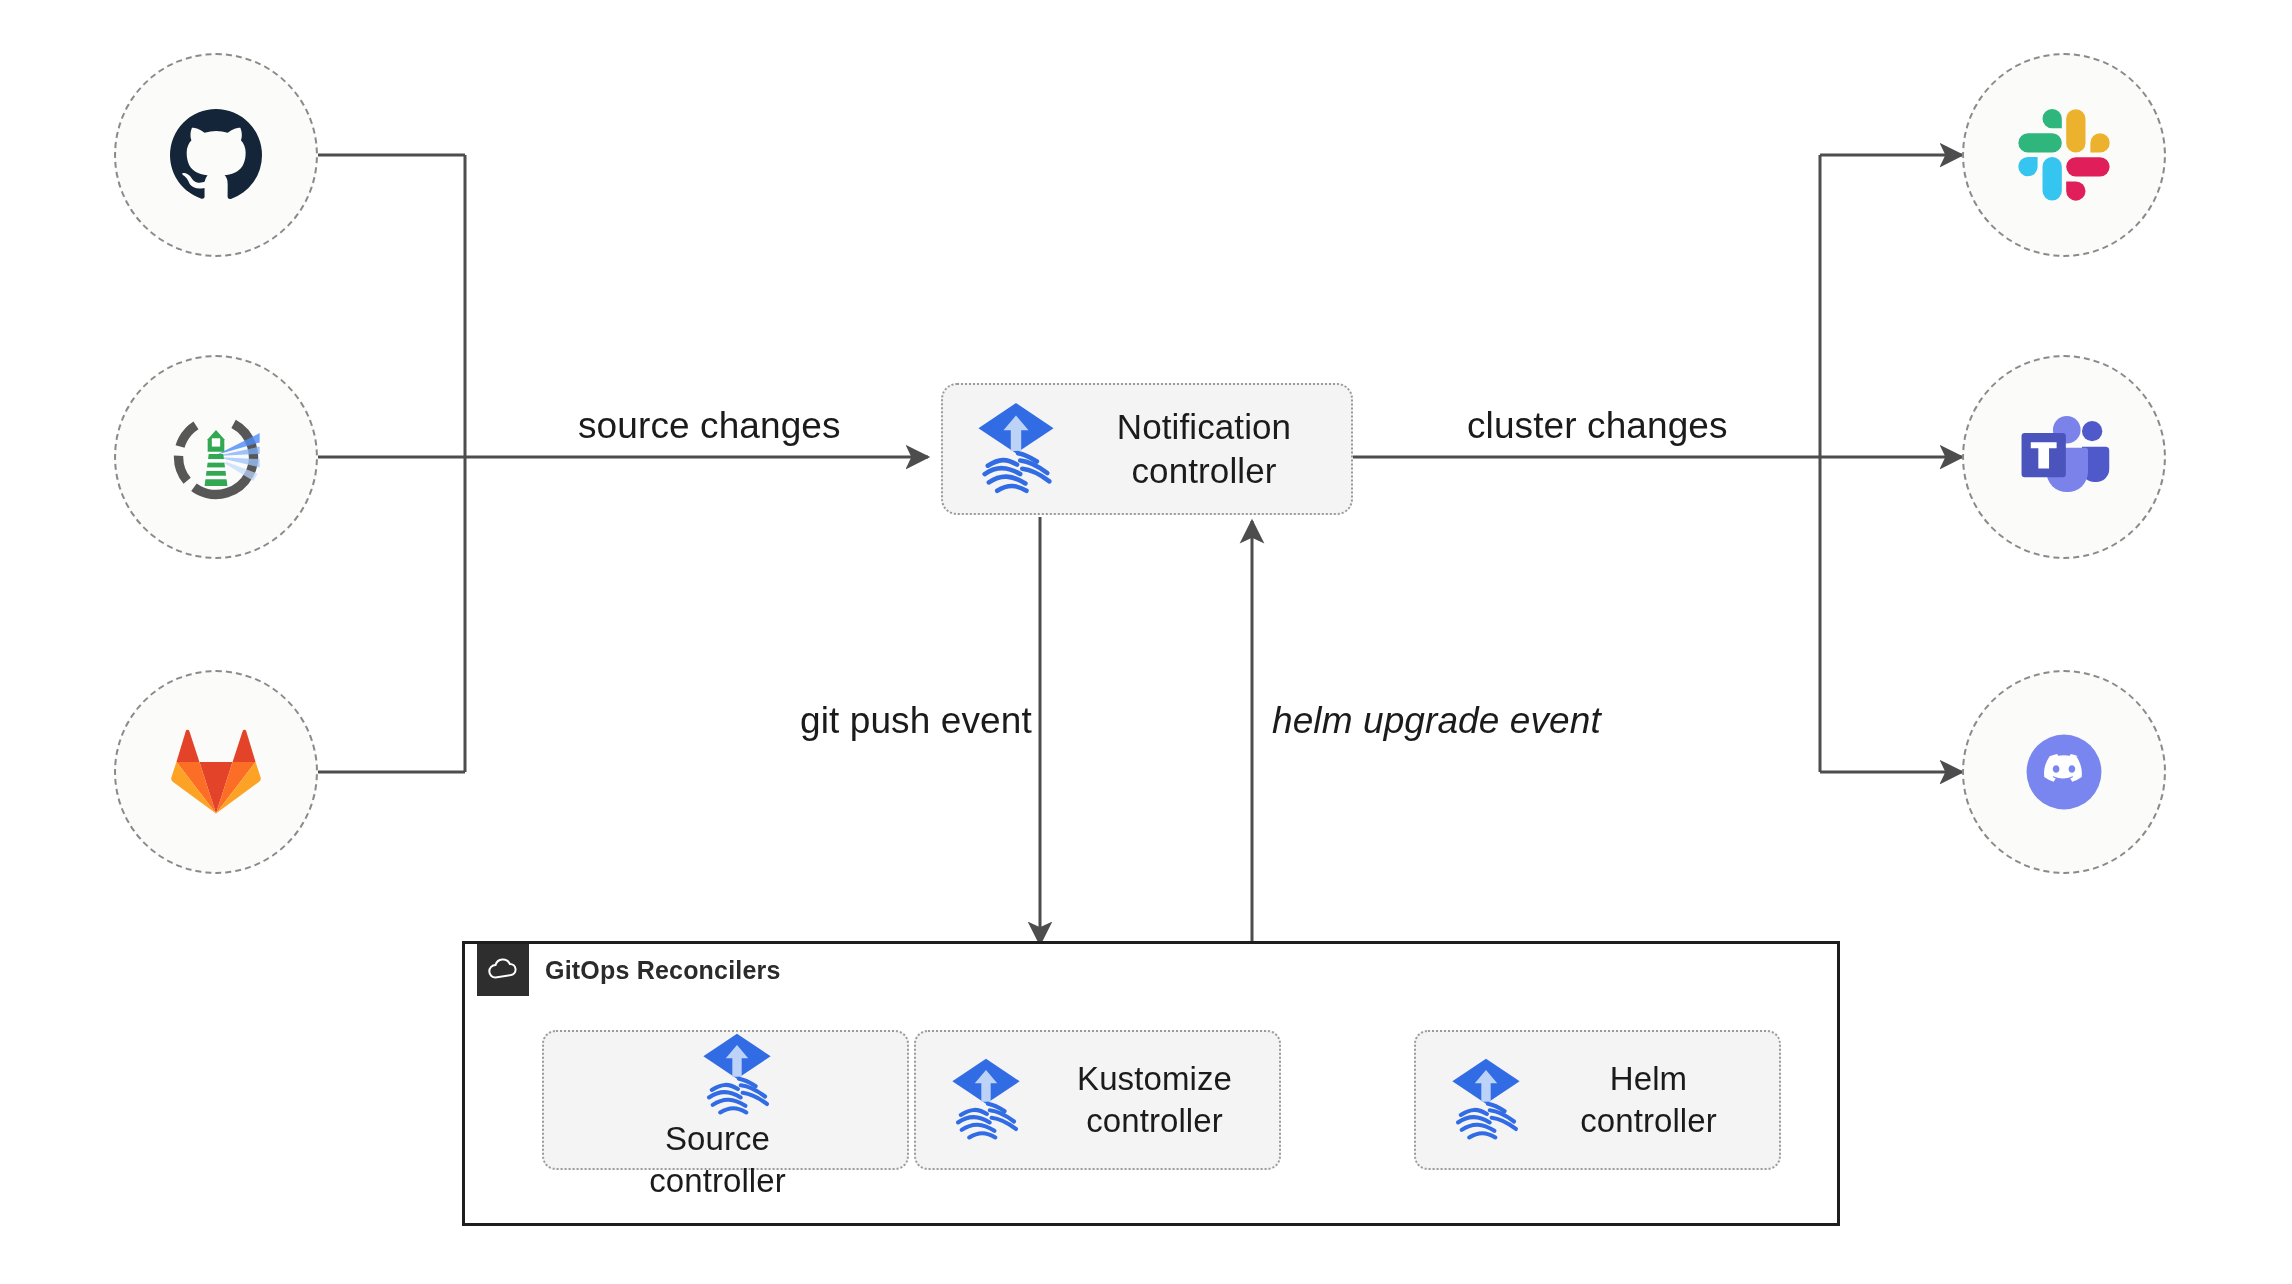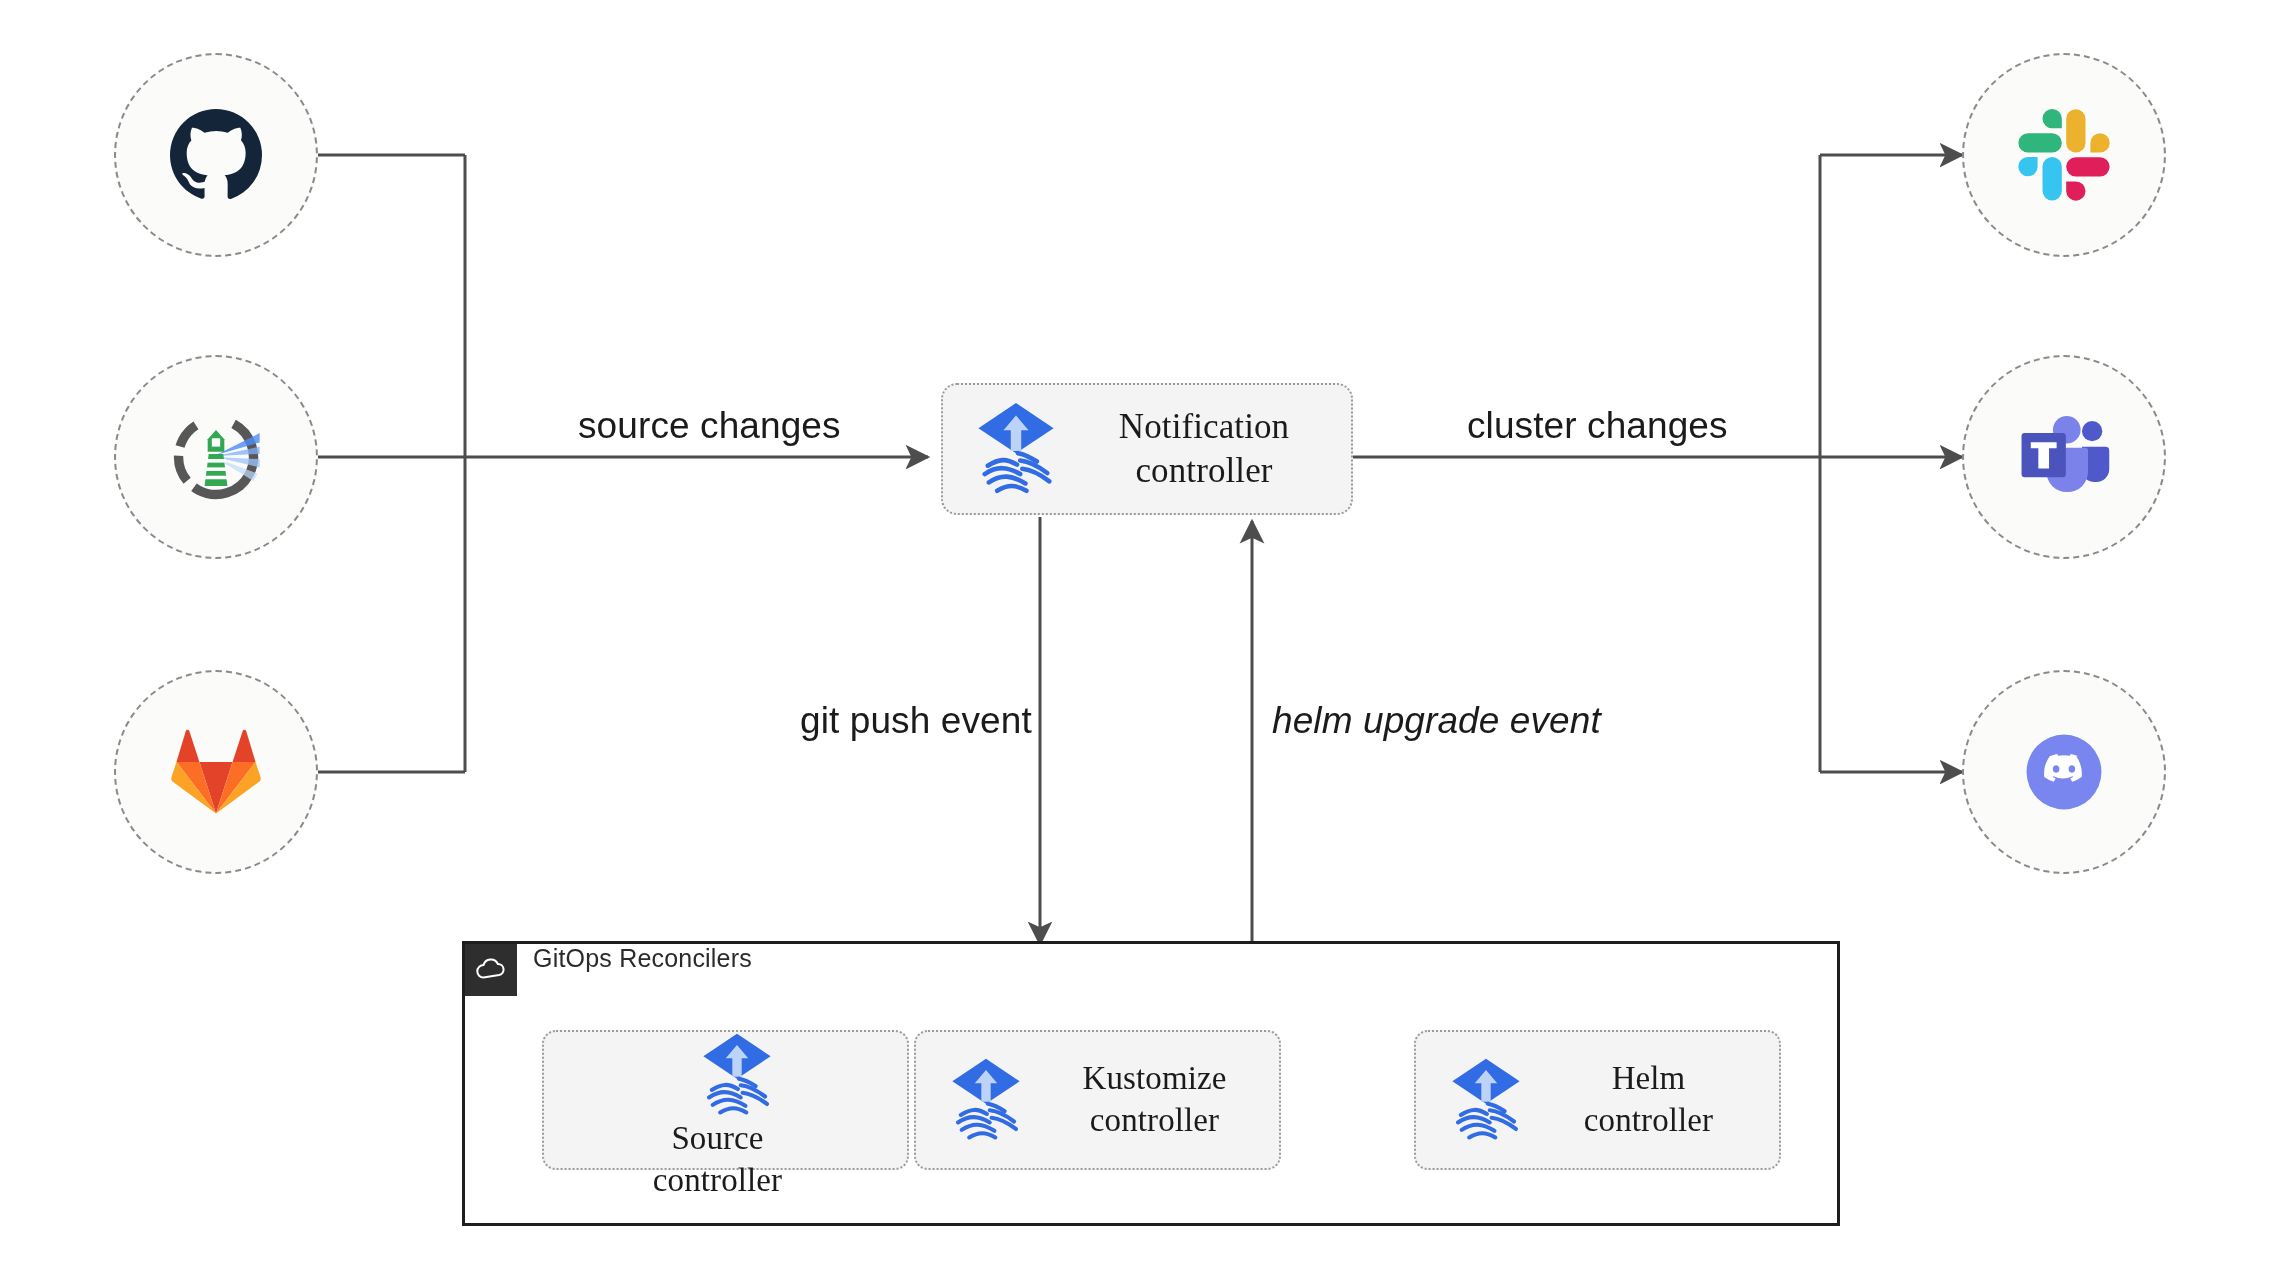--- a/index.html
+++ b/index.html
@@ -31,37 +31,36 @@
     background:#f4f4f4;
     box-sizing:border-box;
     display:flex;align-items:center;
   }
   .ctrl-logo{flex:0 0 auto;display:flex;align-items:center;justify-content:center;}
   .ctrl-label{
     flex:1 1 auto;text-align:center;
     font-size:34px;line-height:1.27;
     color:#1b1b1b;white-space:pre-line;
     letter-spacing:.1px;
-    font-family:Liberation Serif, serif;
   }
 
   #notification-controller{
     left:941px;top:383px;width:412px;height:132px;
     border-radius:16px;
   }
   #notification-controller .ctrl-logo{margin-left:18px;width:110px;}
   #notification-controller .ctrl-label{font-size:35px;padding-right:14px;}
 
   
   #gitops-group{
     position:absolute;left:462px;top:941px;width:1378px;height:285px;
     border:3px solid #1e1e1e;background:#ffffff;box-sizing:border-box;
   }
   #gitops-header{
-    position:absolute;left:0;top:0;height:52px;display:flex;
+    position:absolute;left:12px;top:0;height:52px;display:flex;align-items:center;font-weight:bold;
   }
   #gitops-badge{
     width:52px;height:52px;background:#2e2e2e;
     display:flex;align-items:center;justify-content:center;
   }
   #gitops-title{
     margin-left:16px;font-size:25px;color:#2b2b2b;letter-spacing:.2px;
   }
   .inner-ctrl{height:140px;top:1030px;}
   #source-controller{left:542px;width:367px;flex-direction:column;}

